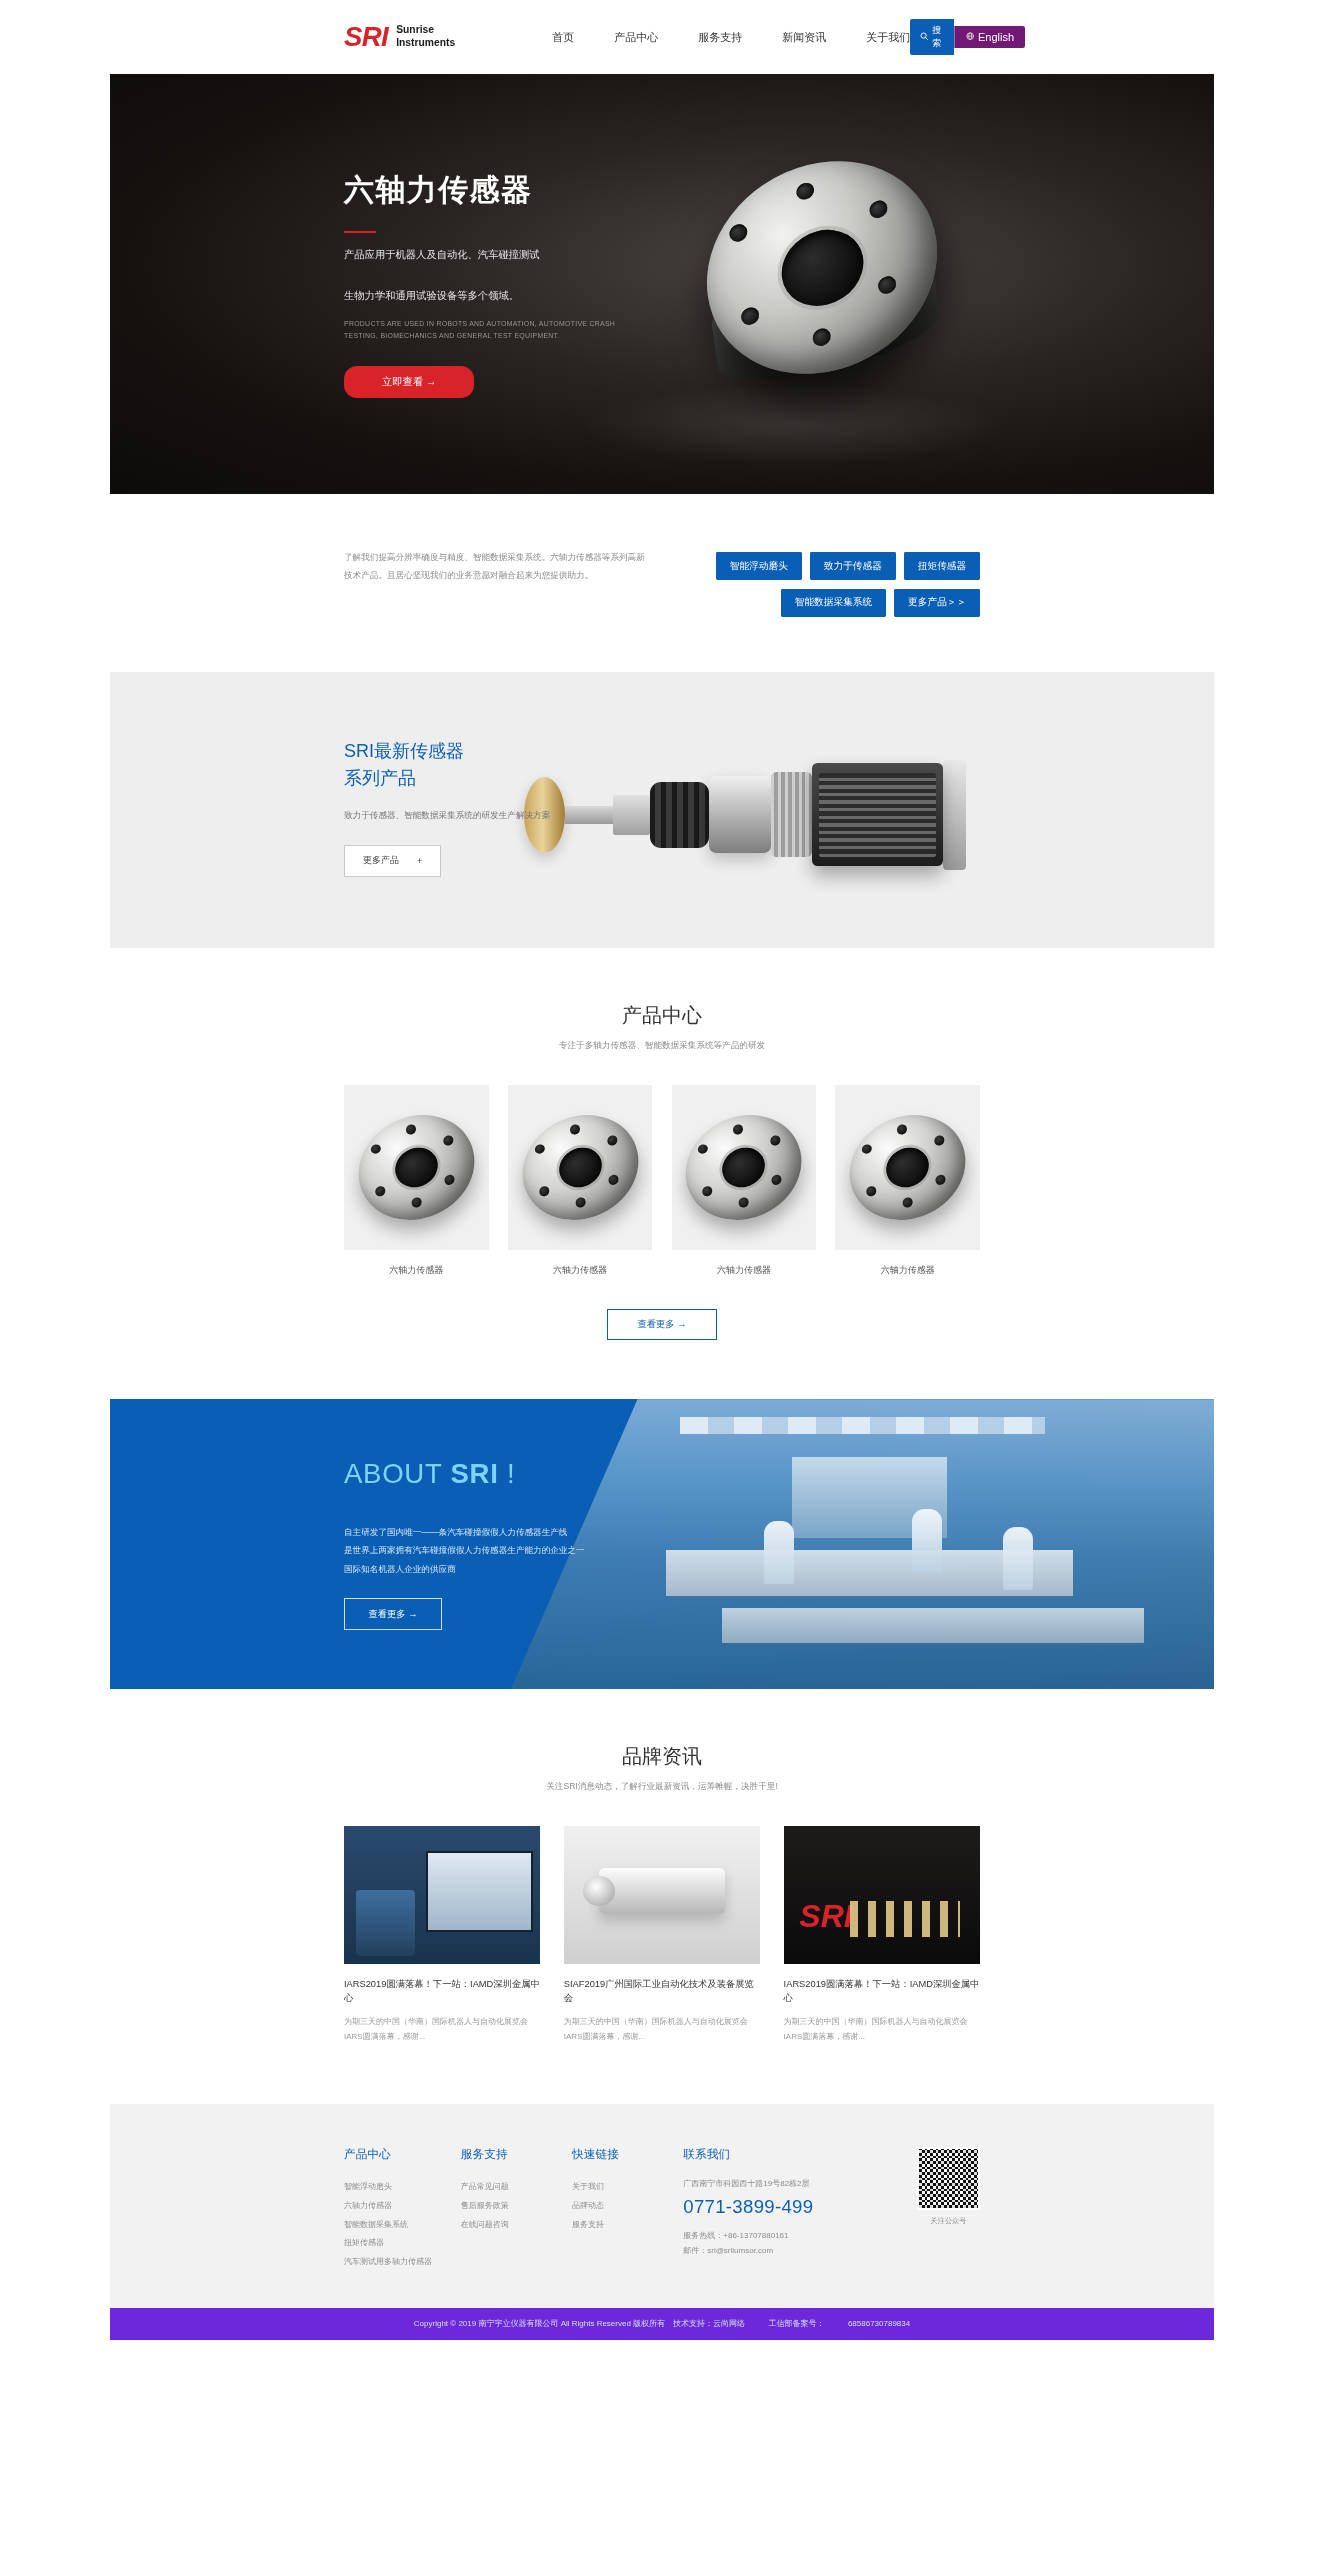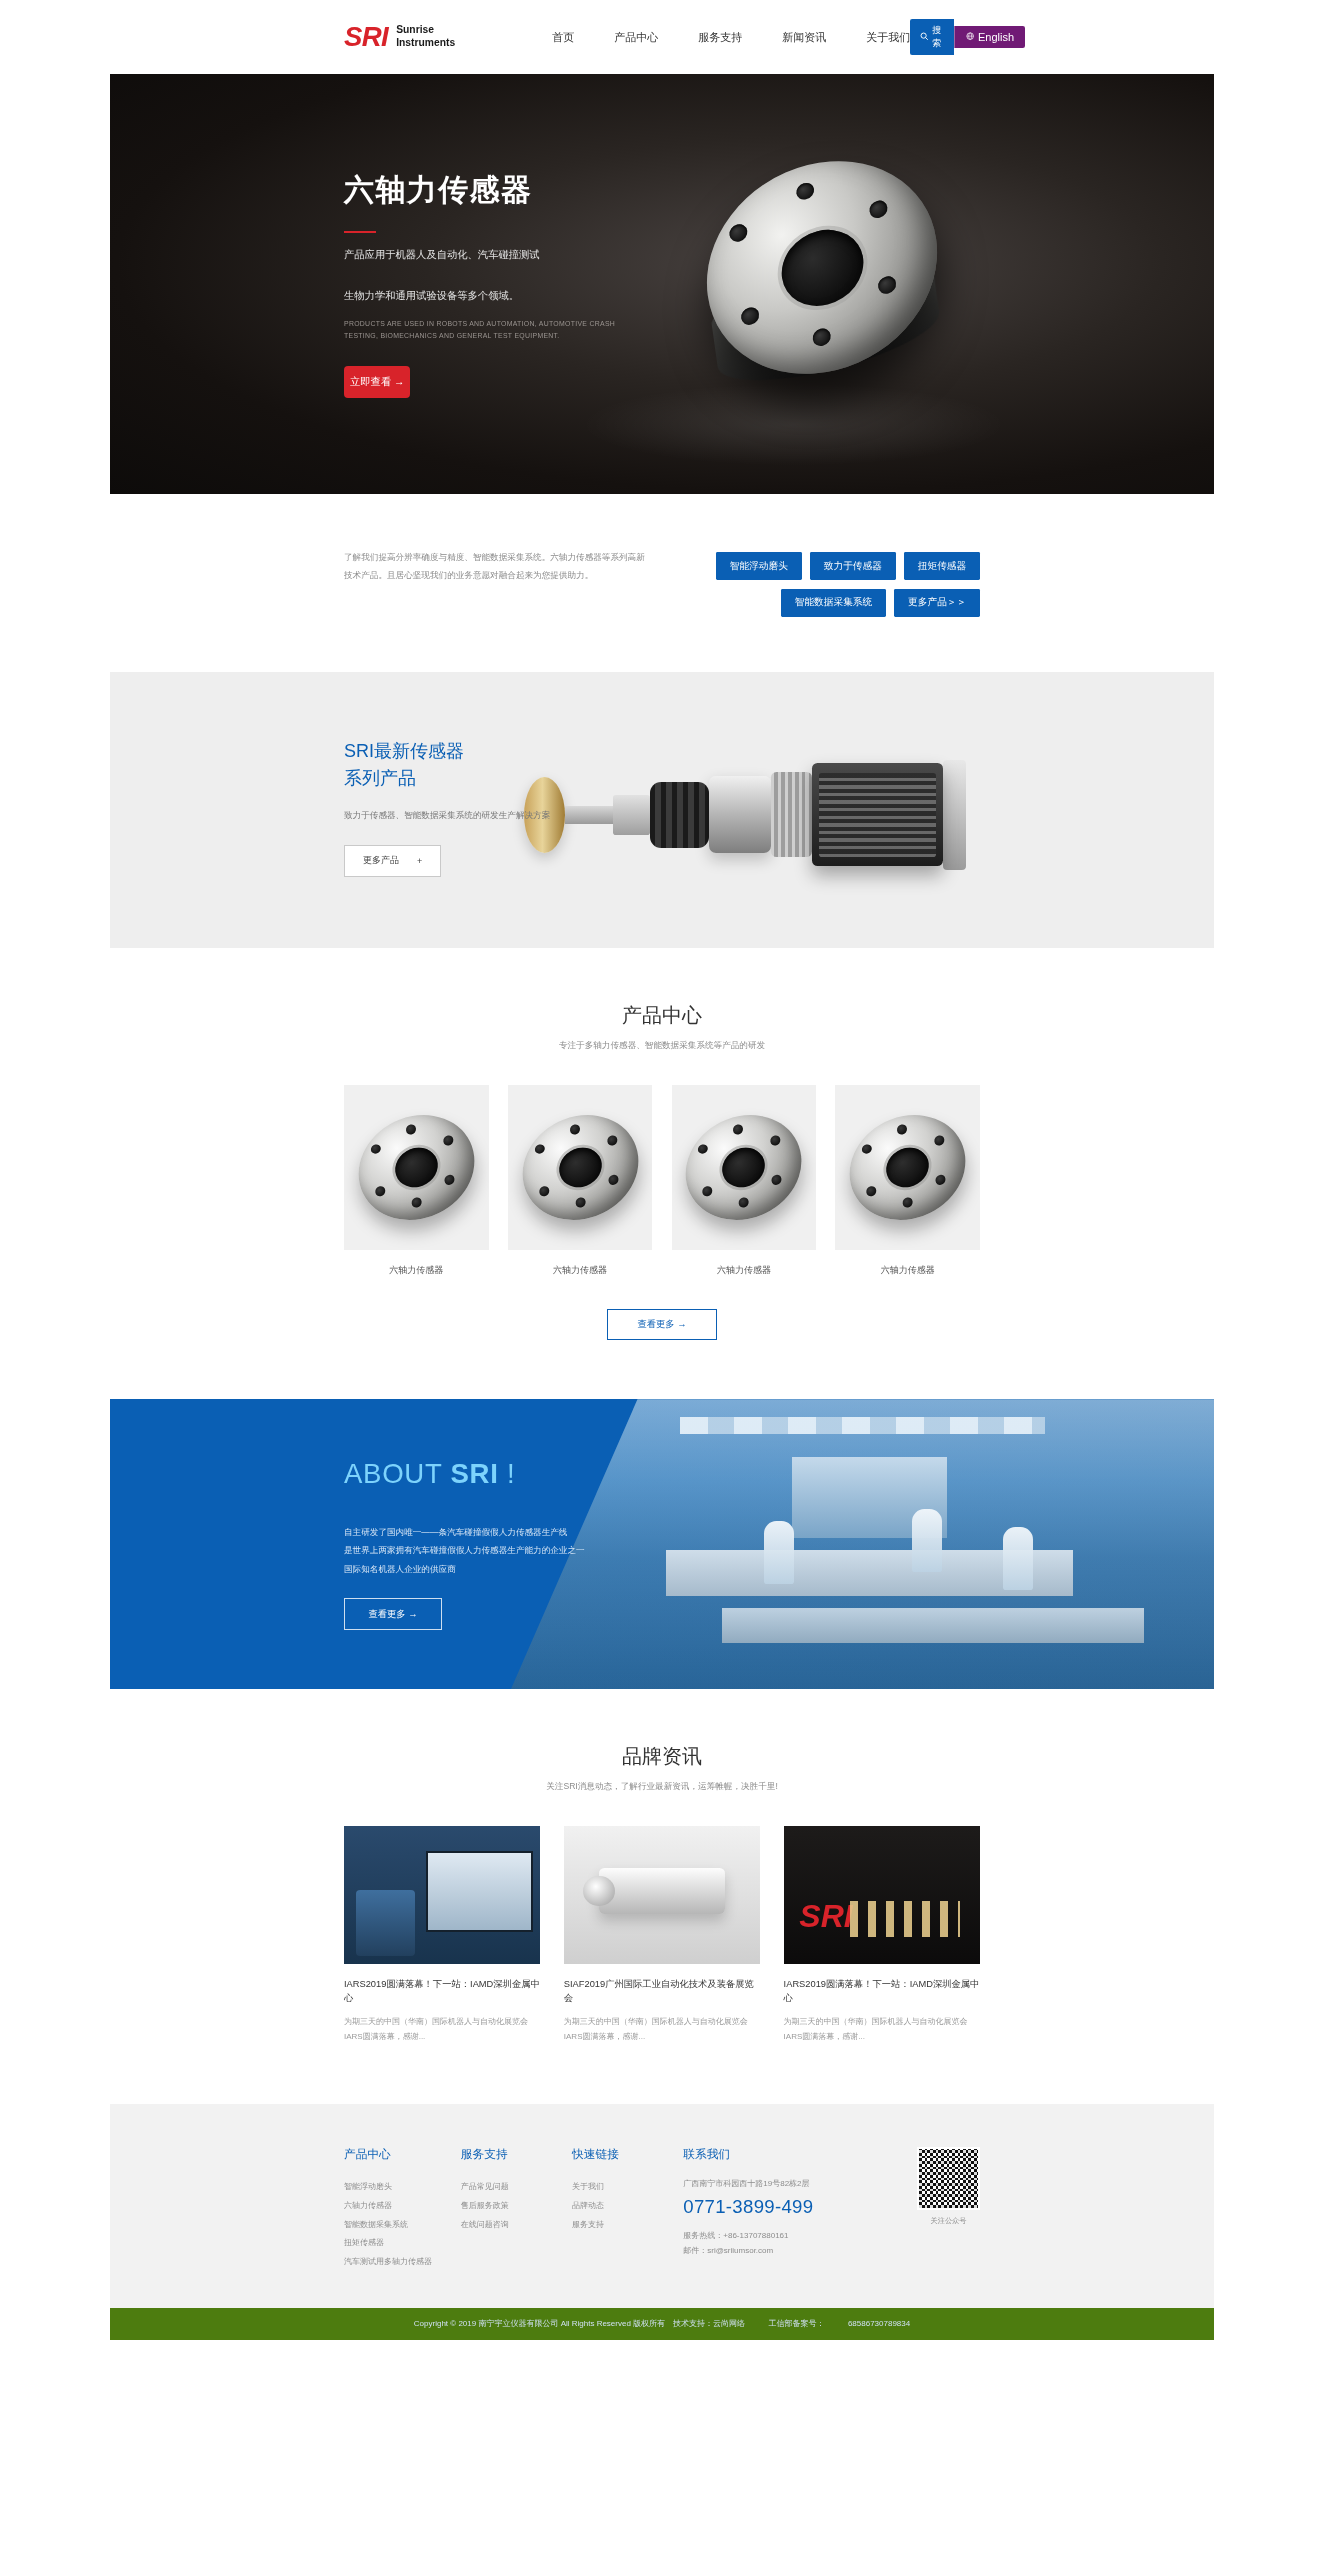--- a/index.html
+++ b/index.html
@@ -66,21 +66,21 @@
   .hero-rule { width: 32px; height: 2.1px; background: #d8232a; margin-bottom: 12.4px; }
   .hero-sub {
     font-size: 10.3px; color: #e6e6e6; line-height: 1.85; margin-bottom: 22px;
   }
   .hero-sub-en {
     font-size: 6.9px; color: #9a9490; line-height: 1.8; letter-spacing: 0.3px;
     margin-bottom: 23.4px; max-width: 276px;
   }
   .hero-btn {
     display: inline-block; background: #d8232a; color: #fff; font-size: 10.3px;
-    padding: 9px 6px; border: none; cursor: pointer; border-radius: 4px;
+    padding: 9px 38px; border: none; cursor: pointer; border-radius: 13px;
   }
   
   .hero-prod {
     position: absolute; right: 227px; top: 83px; width: 303px; height: 227px; z-index: 2;
   }
   .flange {
     position: absolute; left: 20.7px; top: 6.9px; width: 234px; height: 207px;
     border-radius: 50%;
     background:
       radial-gradient(circle at 35% 30%, #f2f2f0 0%, #c9c9c6 35%, #8e8e8b 70%, #5d5d5a 100%);
@@ -302,21 +302,21 @@
   .qr {
     width: 63px; height: 63px; background: #fff; padding: 3.4px;
     background-image:
       repeating-linear-gradient(0deg,#111 0 2.8px, #fff 2.8px 5.5px),
       repeating-linear-gradient(90deg,#111 0 2.8px, #fff 2.8px 5.5px);
     background-blend-mode: difference;
     border: 2.8px solid #fff;
   }
   .qr-cap { font-size: 7.2px; color: #8d8d8d; margin-top: 6.2px; }
   .copy {
-    background: #4d7c0f; color: #cfe0f2; font-size: 8px; height: 32px;
+    background: #6d28d9; color: #cfe0f2; font-size: 8px; height: 32px;
     display: flex; align-items: center; justify-content: center; gap: 23.4px;
   }
   .copy span { white-space: nowrap; }
 </style>
 </head>
 <body>
 
 <div class="page">
 
   <div class="header">

